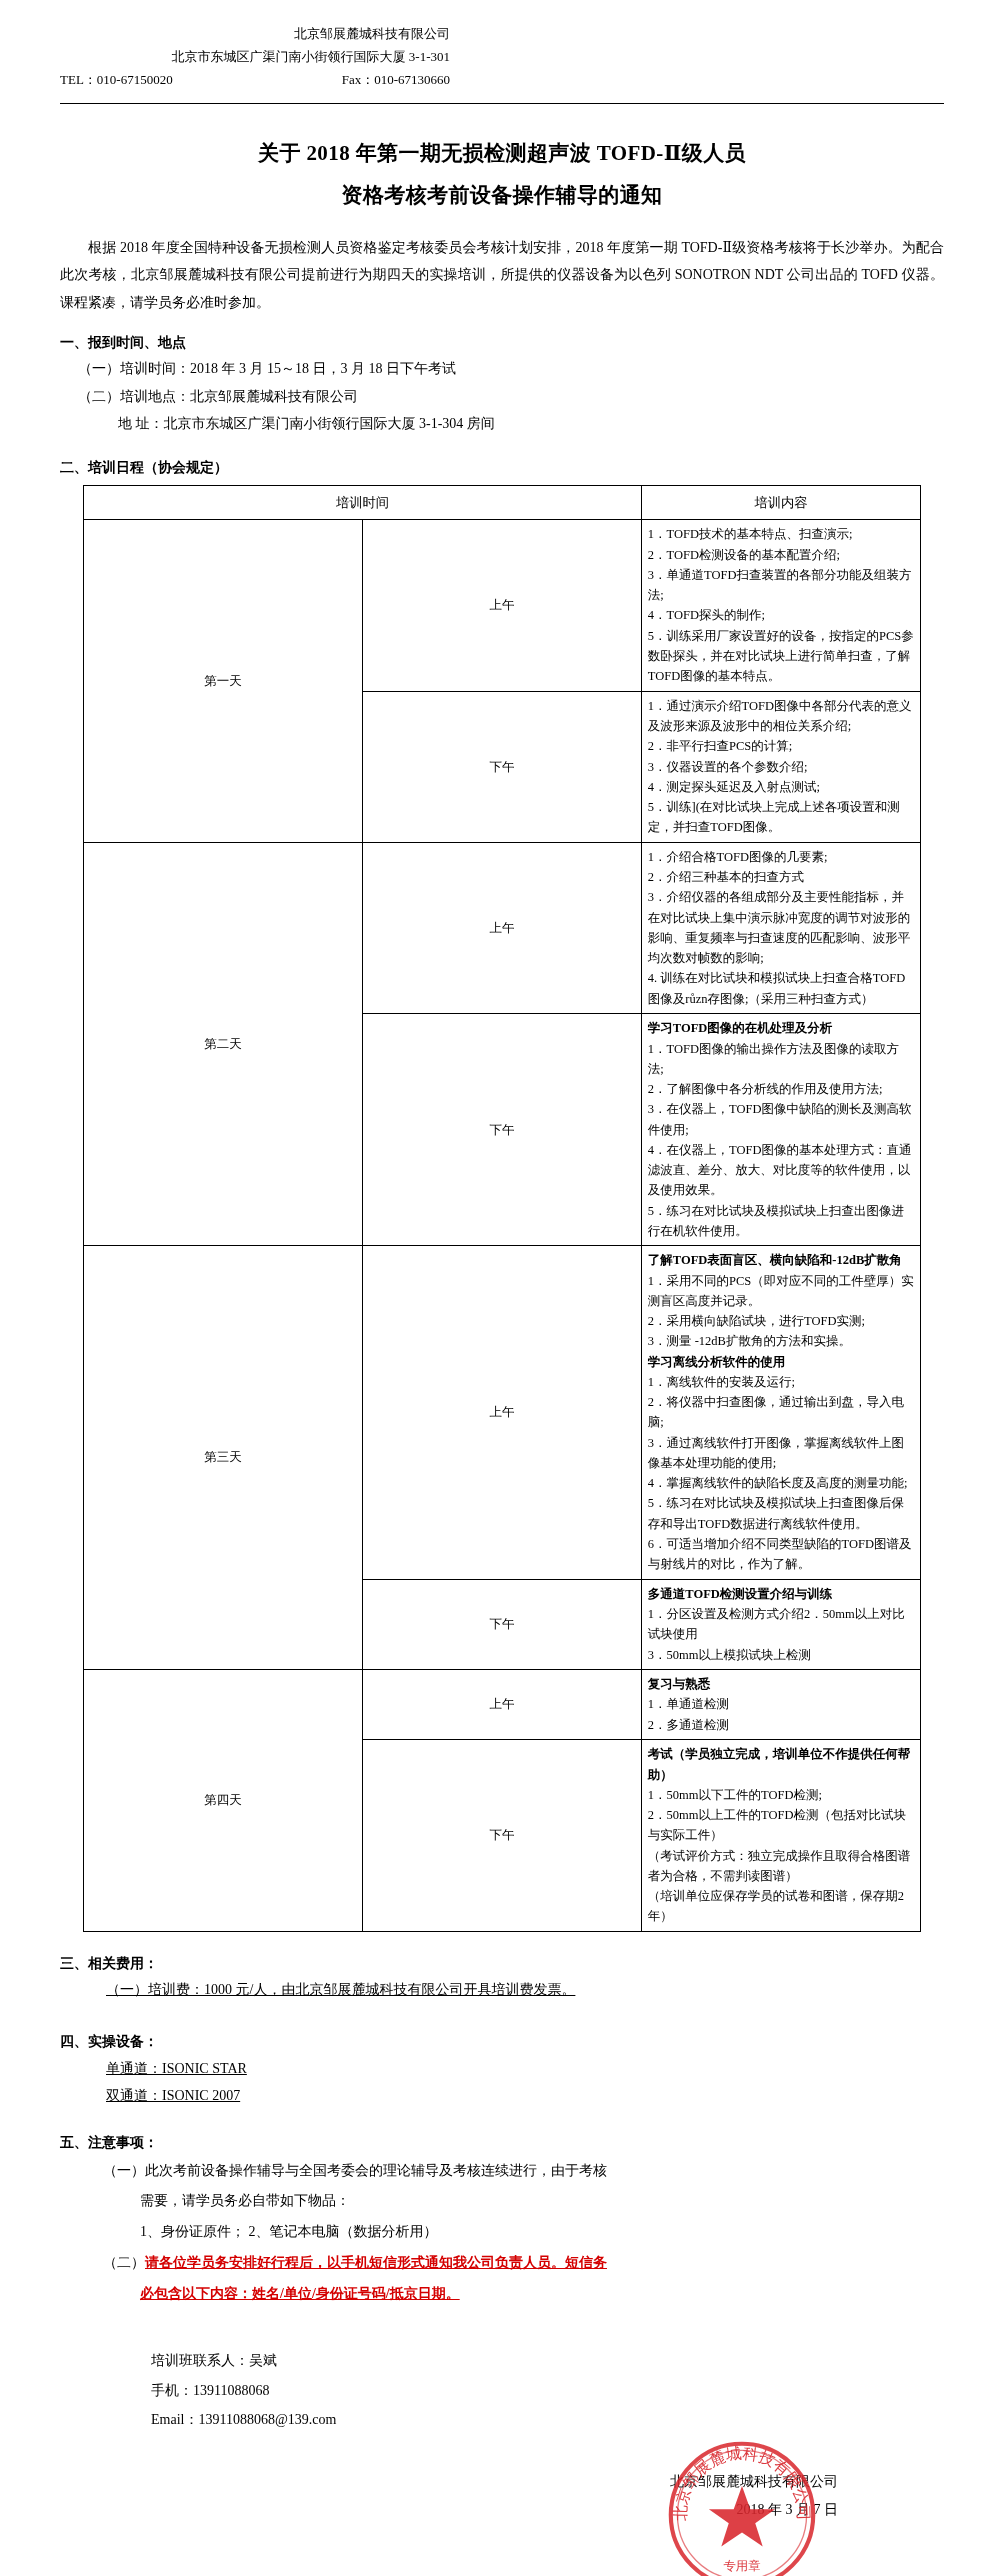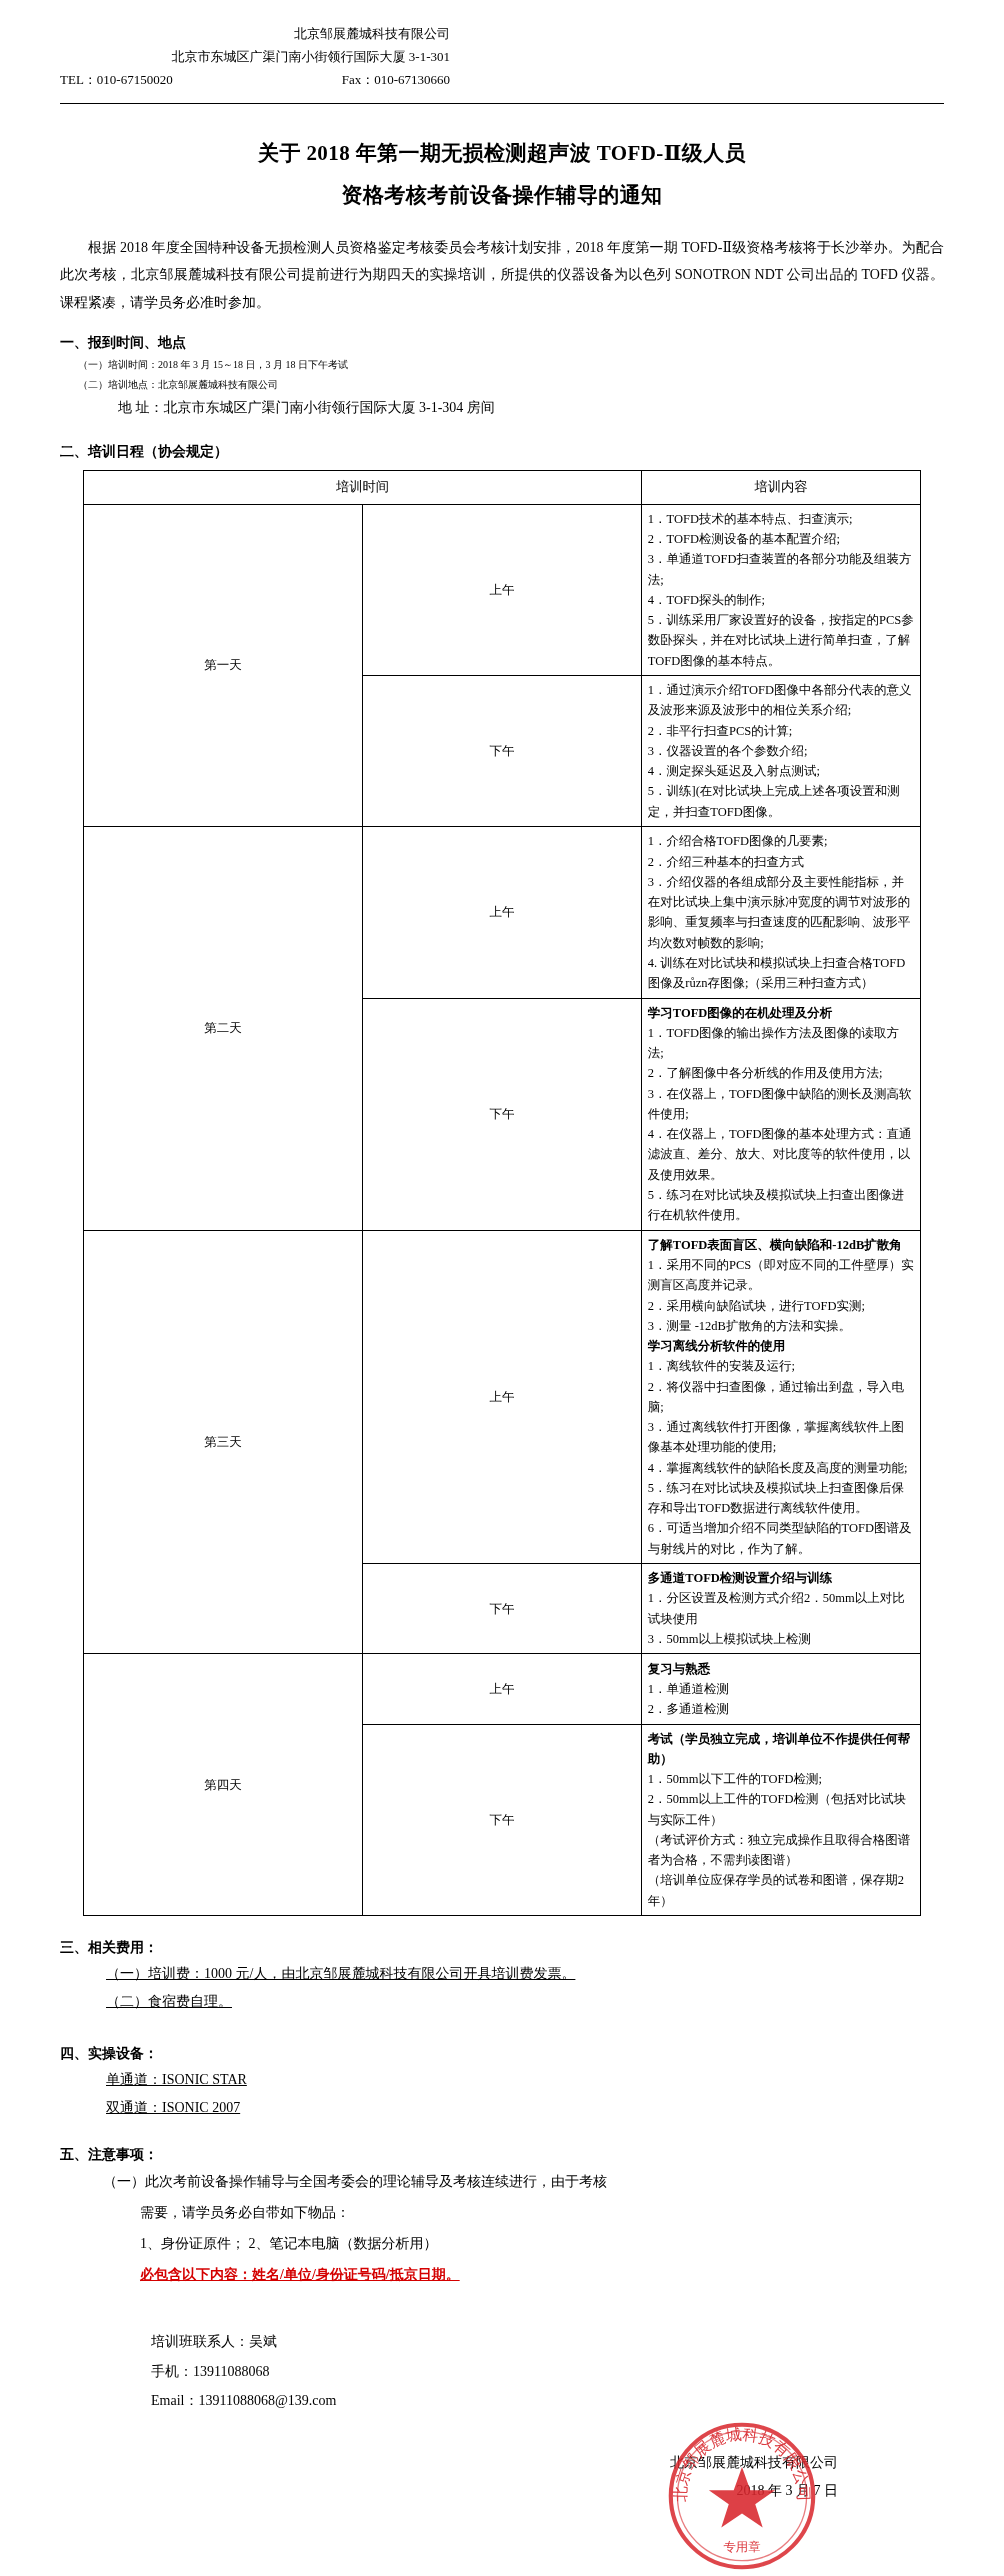--- a/index.html
+++ b/index.html
@@ -101,21 +101,21 @@
     text-indent: 2em;
     margin-top: 18px;
   }
   .section-head {
     font-size: 14px;
     font-weight: bold;
     margin-top: 18px;
     margin-bottom: 3.3px;
   }
   .lvl1 {
-    font-size: 10px;
+    font-size: 14px;
     line-height: 1.95;
     margin-left: 18px;
     font-family: Liberation Serif, serif;
   }
   .lvl1-indent {
     font-size: 14px;
     line-height: 1.95;
     margin-left: 58px;
   }
   .lvl2 {
@@ -319,30 +319,32 @@
               <div>2．50mm以上工件的TOFD检测（包括对比试块与实际工件）</div>
               <div>（考试评价方式：独立完成操作且取得合格图谱者为合格，不需判读图谱）</div>
               <div>（培训单位应保存学员的试卷和图谱，保存期2年）</div>
             </td>
           </tr>
         </tbody>
     </table>
 
     <div class="section-head" style="margin-top:23px;">三、相关费用：</div>
     <div class="lvl2">（一）培训费：1000 元/人，由北京邹展麓城科技有限公司开具培训费发票。</div>
-    <div class="lvl2">（二）食宿费自理。</div>
 
     <div class="section-head" style="margin-top:30px;">四、实操设备：</div>
     <div class="lvl2">单通道：ISONIC STAR</div>
     <div class="lvl2">双通道：ISONIC 2007</div>
 
     <div class="section-head" style="margin-top:25px;">五、注意事项：</div>
     <div class="lvl2b">（一）此次考前设备操作辅导与全国考委会的理论辅导及考核连续进行，由于考核</div>
     <div class="lvl3">需要，请学员务必自带如下物品：</div>
     <div class="lvl3">1、身份证原件；   2、笔记本电脑（数据分析用）</div>
+    <div class="lvl2b">
+      <span>（二）</span><span class="red">请各位学员务安排好行程后，以手机短信形式通知我公司负责人员。短信务</span>
+    </div>
     <div class="lvl3" style="margin-left:80px;">
       <span class="red">必包含以下内容：姓名/单位/身份证号码/抵京日期。</span>
     </div>
 
     <div class="footer-block">
       <div>培训班联系人：吴斌</div>
       <div>手机：13911088068</div>
       <div>Email：13911088068@139.com</div>
     </div>
 

